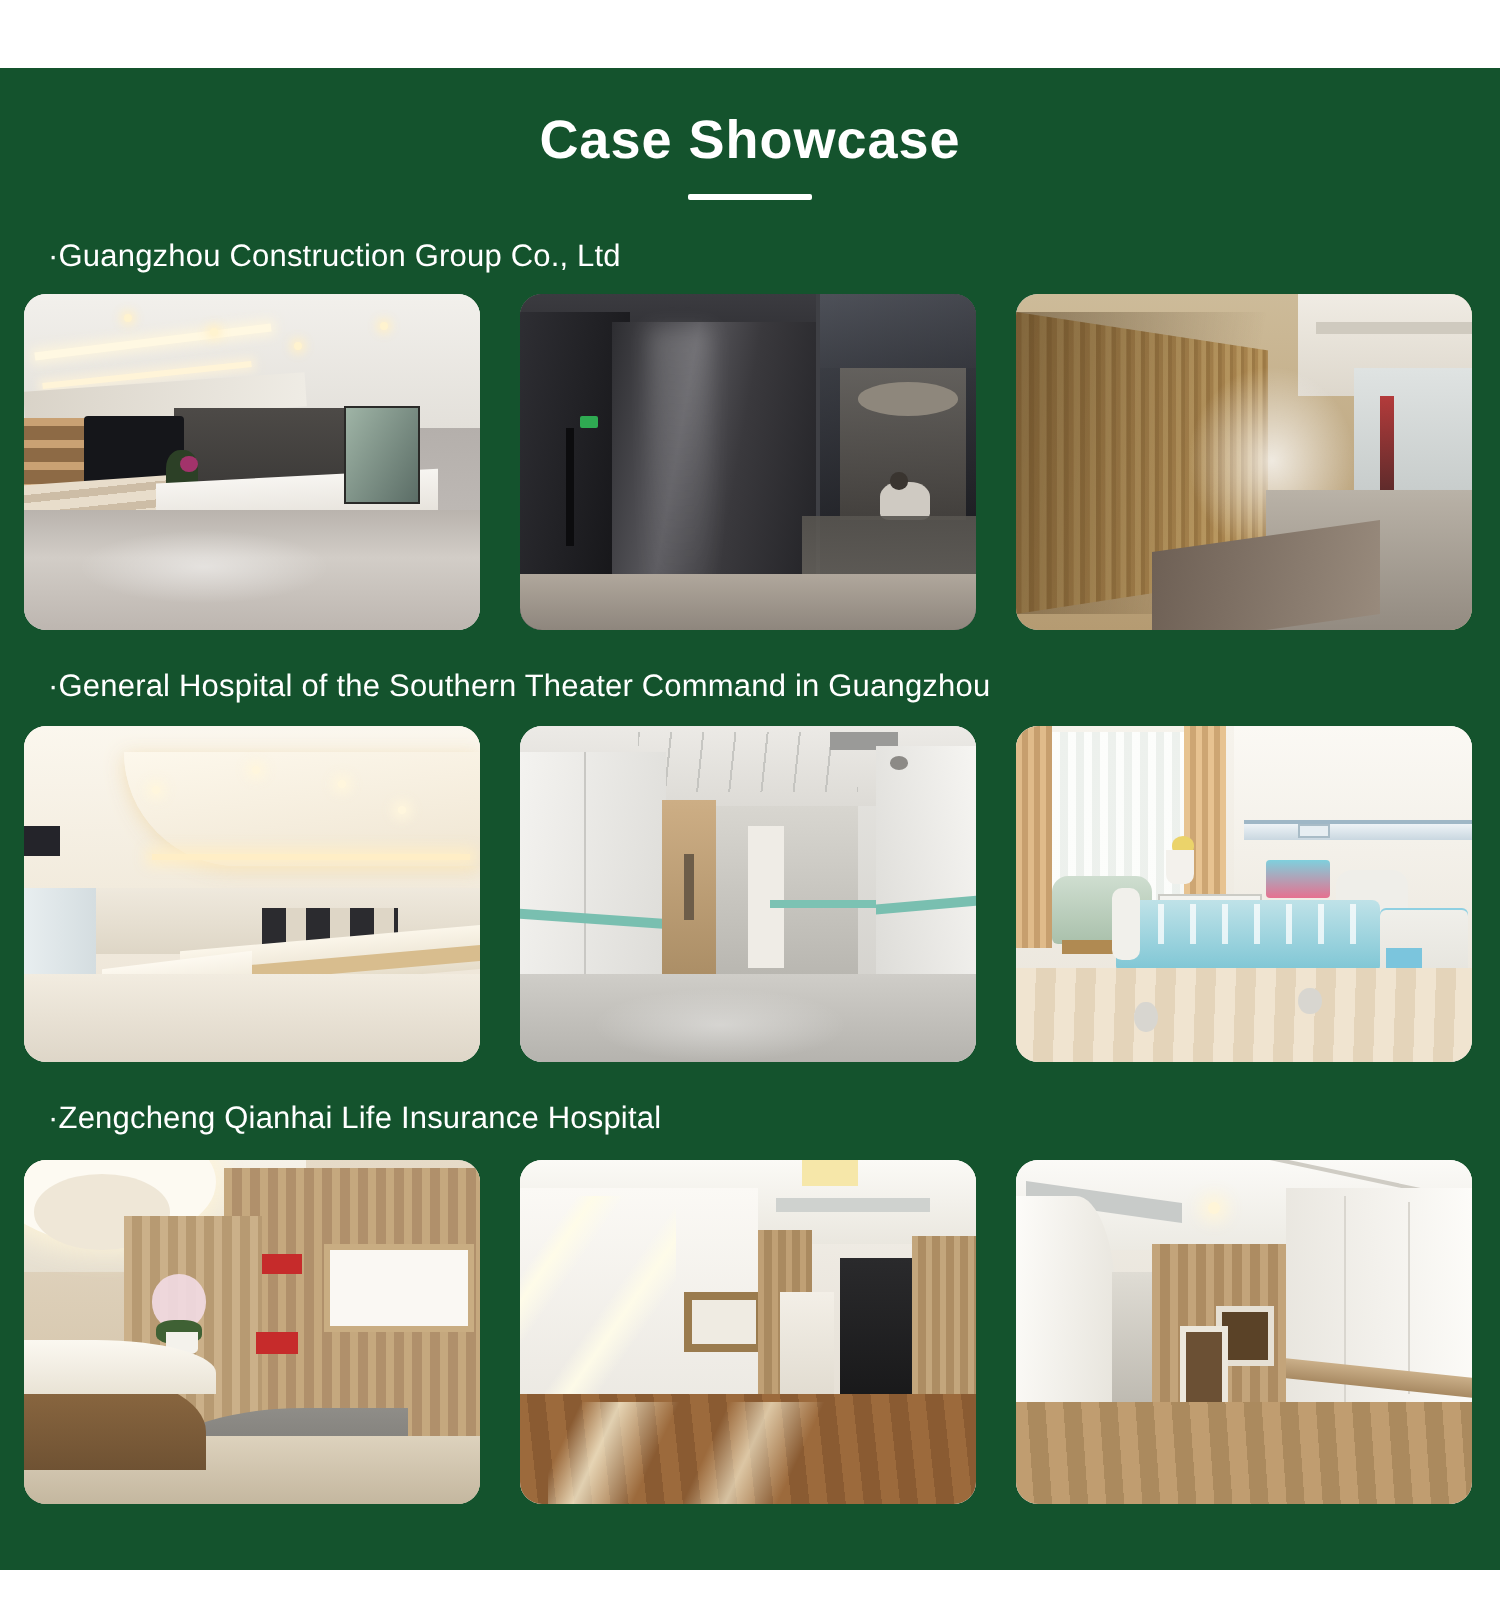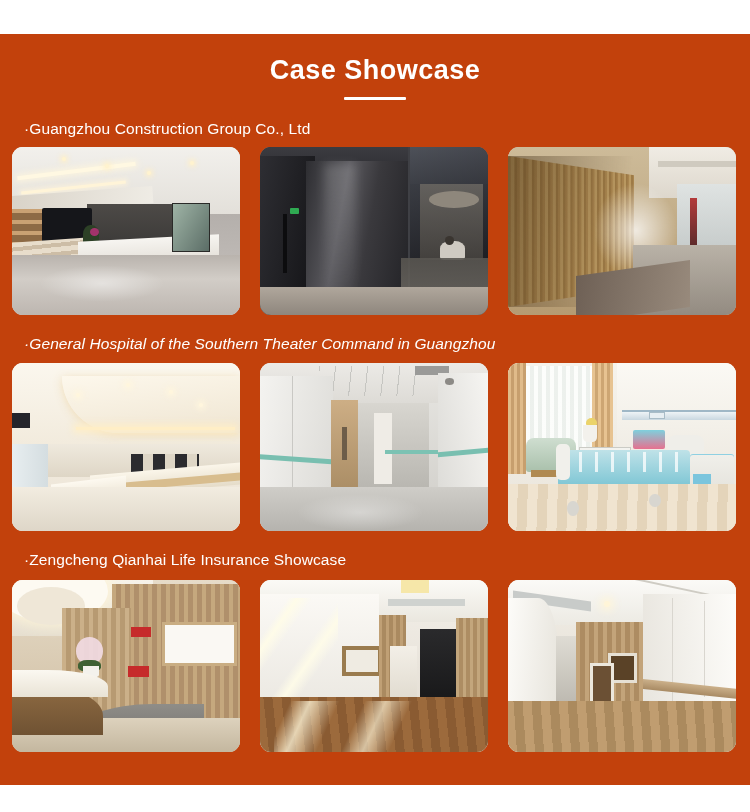--- a/index.html
+++ b/index.html
@@ -18,21 +18,21 @@
     width: 750px;
     height: 812px;
     background: #ffffff;
   }
   .panel {
     position: absolute;
     left: 0;
     top: 34px;
     width: 750px;
     height: 751px;
-    background: #c2410c;
+    background: #14532d;
   }
   .title-block {
     width: 100%;
     text-align: center;
     padding-top: 22px;
   }
   .title {
     font-family: "Liberation Sans", sans-serif;
     font-size: 27px;
     font-weight: bold;
@@ -347,21 +347,21 @@
             <div class="l woodlight"></div>
             <div class="l farwall"></div>
             <div class="l column"></div>
             <div class="l floor"></div>
             <div class="l floordark"></div>
           </div>
         </div>
       </div>
     </div>
 
-    <div class="section" style="margin-top:20px;font-style:italic;">
+    <div class="section" style="margin-top:20px;">
       <div class="caption">·General Hospital of the Southern Theater Command in Guangzhou</div>
       <div class="row">
         <div class="thumb">
           <div class="scene s4">
             <div class="l ceil"></div>
             <div class="l cove"></div>
             <div class="l coveline"></div>
             <div class="l downlight1"></div>
             <div class="l downlight2"></div>
             <div class="l downlight3"></div>
@@ -420,21 +420,21 @@
             <div class="l cabdrawer"></div>
             <div class="l floor"></div>
             <div class="l wheel1"></div>
             <div class="l wheel2"></div>
           </div>
         </div>
       </div>
     </div>
 
     <div class="section" style="margin-top:20px;">
-      <div class="caption">·Zengcheng Qianhai Life Insurance Showcase</div>
+      <div class="caption">·Zengcheng Qianhai Life Insurance Hospital</div>
       <div class="row" style="margin-top:11px;">
         <div class="thumb" style="height:172px;">
           <div class="scene s7">
             <div class="l ceil"></div>
             <div class="l circle1"></div>
             <div class="l circle2"></div>
             <div class="l woodwall"></div>
             <div class="l woodwall2"></div>
             <div class="l frame"></div>
             <div class="l sign1"></div>

